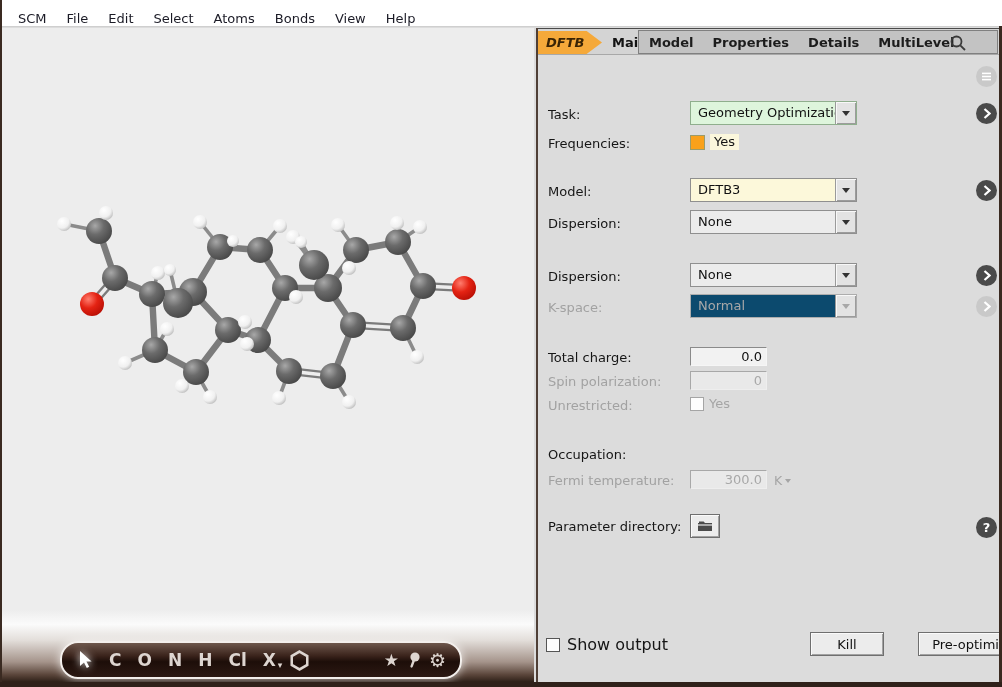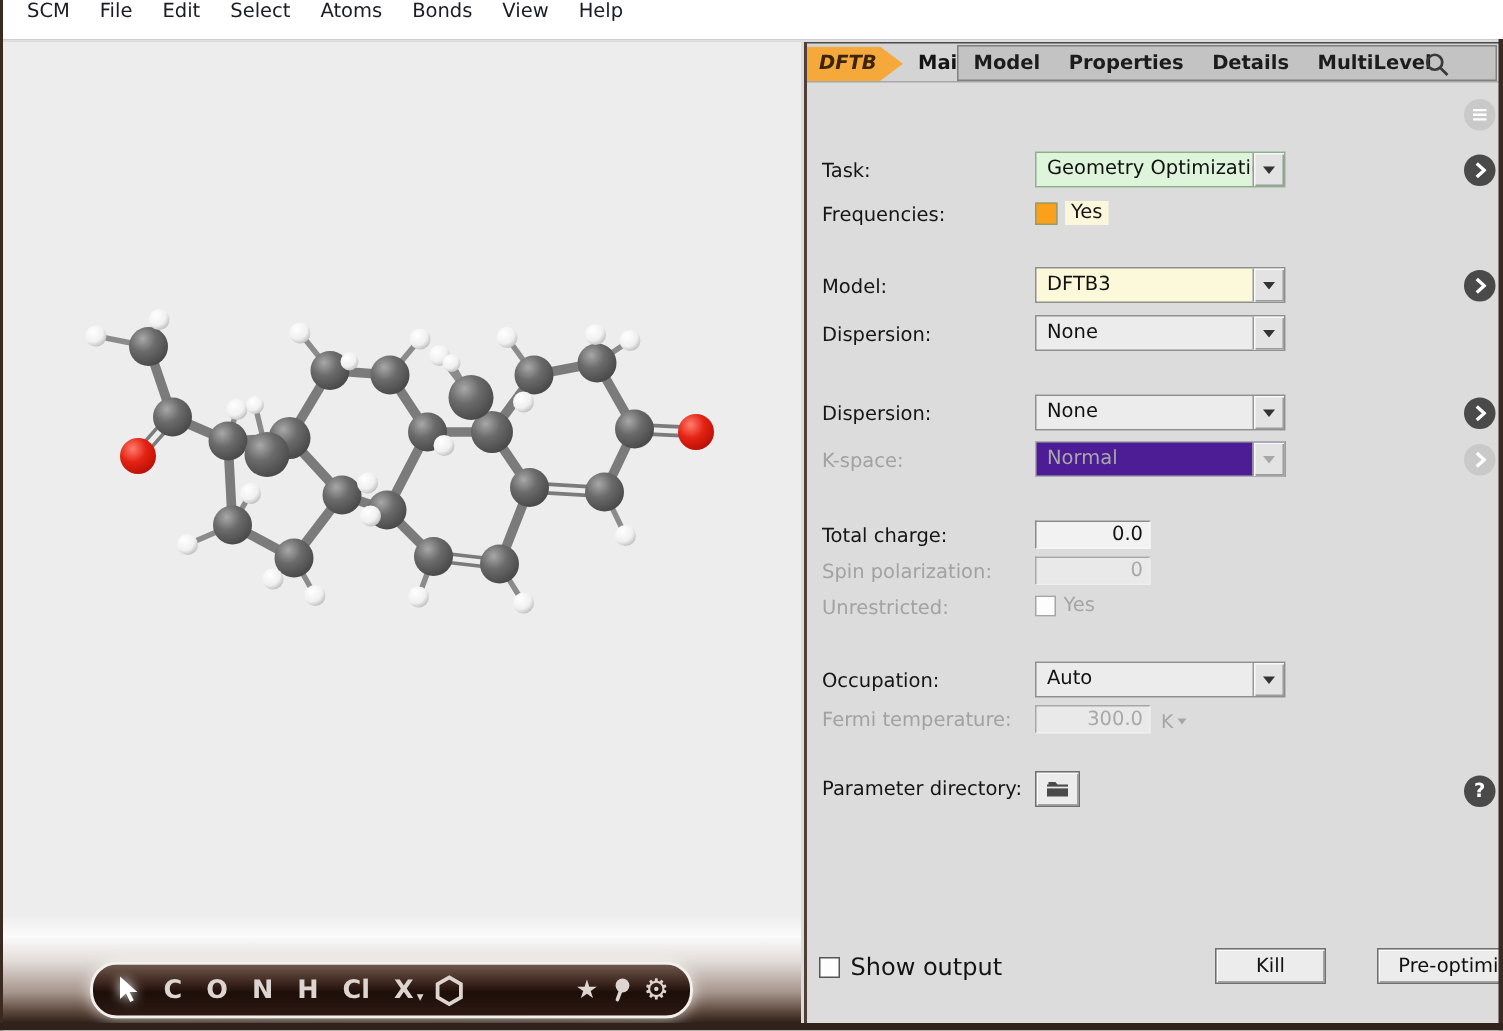--- a/index.html
+++ b/index.html
@@ -9,21 +9,21 @@
     background:#dcdcdc;
   }
   
   #frame-left{position:absolute;left:0;top:0;width:2px;height:687px;background:#3a2a21;z-index:50;}
   #frame-right{position:absolute;right:0;top:26px;width:3px;height:661px;background:#3a2a21;z-index:50;}
   #frame-bottom{position:absolute;left:0;bottom:0;width:1002px;height:5px;background:#30211a;z-index:50;}
 
   
   #menubar{
     position:absolute;left:0;top:0;width:1002px;height:27px;background:#ffffff;
-    border-bottom:1px solid #cfcfcf;display:flex;align-items:flex-start;padding-left:8px;box-sizing:border-box;
+    border-bottom:1px solid #cfcfcf;display:flex;align-items:flex-end;padding-left:8px;box-sizing:border-box;
   }
   .menu-item{font-size:13px;color:#1b1b26;padding:0 10px;cursor:default;}
 
   
   #viewer{
     position:absolute;left:2px;top:28px;width:532px;height:654px;background:#ededed;overflow:hidden;
   }
   #viewer-gradient{
     position:absolute;left:0;bottom:0;width:100%;height:72px;
     background:linear-gradient(180deg,rgba(237,237,237,0) 0%,#fbfbfb 20%,#e3deda 42%,#a5948b 72%,#5a453a 90%,#2e2018 100%);
@@ -92,21 +92,21 @@
   .combo{position:absolute;left:152px;width:167px;height:24px;border:1px solid #8f8f8f;
     box-sizing:border-box;display:flex;background:#ececec;}
   .combo-text{flex:1;font-size:13px;color:#111;padding:3px 0 0 7px;white-space:nowrap;overflow:hidden;}
   .combo-btn{width:20px;border-left:1px solid #9a9a9a;background:#e3e3e3;display:flex;
     align-items:center;justify-content:center;
     box-shadow:inset 1px 1px 0 #f8f8f8, inset -1px -1px 0 #9c9c9c;}
   .tri{width:0;height:0;border-left:4px solid transparent;border-right:4px solid transparent;
     border-top:5px solid #333;}
   .combo.green{background:#def5dc;border-color:#8fae8d;}
   .combo.cream{background:#fcf8da;}
-  .combo.disabled{background:#4c1d95;border-color:#adadad;}
+  .combo.disabled{background:#0c4a6e;border-color:#adadad;}
   .combo.disabled .combo-text{color:#a8a8a8;}
   .combo.disabled .tri{border-top-color:#a8a8a8;}
 
   .tinput{position:absolute;left:152px;width:77px;height:19px;background:#f2f2f2;
     border:1px solid #8a8a8a;border-bottom-color:#f6f6f6;border-right-color:#f6f6f6;
     box-sizing:border-box;font-size:13px;color:#111;text-align:right;padding:1px 4px 0 0;}
   .tinput.disabled{color:#a8a8a8;border-color:#a8a8a8;border-bottom-color:#eee;border-right-color:#eee;background:#e9e9e9;}
 
   .cbx{width:12px;height:12px;border:1px solid #555;background:#fdfdfd;display:inline-block;}
   .cbx.disabled{border-color:#a5a5a5;}
@@ -407,26 +407,20 @@
   <span class="lbl disabled" style="top:346px">Spin polarization:</span>
   <div class="tinput disabled" style="top:343px">0</div>
 
   <span class="lbl disabled" style="top:370px">Unrestricted:</span>
   <div style="position:absolute;left:152px;top:368px;display:flex;align-items:center;">
     <span class="cbx disabled"></span>
     <span class="yes-gray">Yes</span>
   </div>
 
   <span class="lbl" style="top:419px">Occupation:</span>
-  <div class="combo" style="top:413px">
-    <span class="combo-text">Auto</span>
-    <span class="combo-btn">
-        <span class="tri"></span>
-      </span>
-  </div>
 
   <span class="lbl disabled" style="top:445px">Fermi temperature:</span>
   <div class="tinput disabled" style="top:442px">300.0</div>
   <span class="unit" style="top:445px">
     <span>K</span>
       <span class="tri"></span>
   </span>
 
   <span class="lbl" style="top:491px">Parameter directory:</span>
   <button class="push-btn" id="folder-btn">

